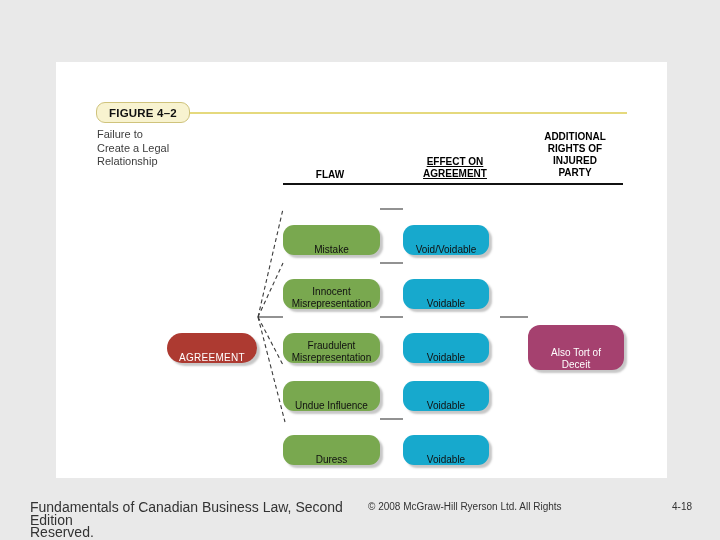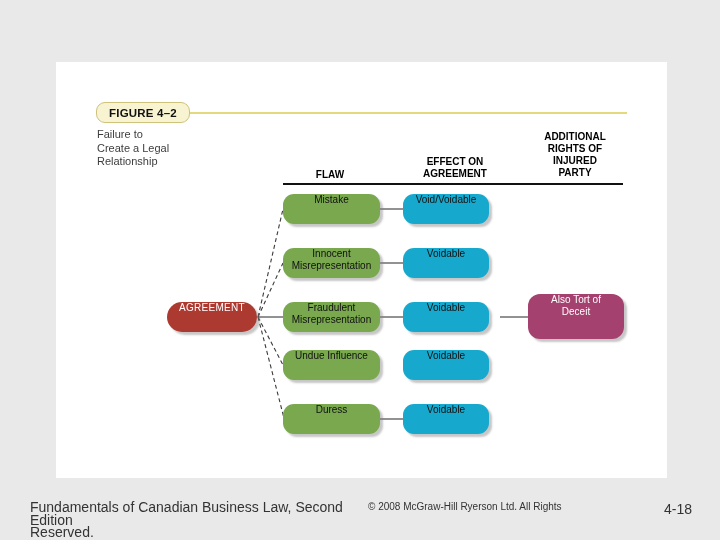--- a/index.html
+++ b/index.html
@@ -18,42 +18,43 @@
     background:var(--label-bg);border:1px solid var(--label-border);border-radius:9px;
     display:flex;align-items:center;justify-content:center;
     font-weight:bold;font-size:11.5px;letter-spacing:.2px;color:#111;
   }
   .yellow-rule{position:absolute;left:134px;top:50px;width:437px;height:2px;background:var(--rule-yellow);}
   .caption{position:absolute;left:41px;top:66px;font-size:11px;line-height:13.5px;color:#3d3d3d;}
   .caption span{display:block;}
   .col-header{position:absolute;font-weight:bold;font-size:10px;line-height:12px;text-align:center;color:#000;}
   .col-header span{display:block;}
   .hdr-flaw{left:244px;top:107px;width:60px;}
-  .hdr-effect{left:339px;top:94px;width:120px;}
+  .hdr-effect{left:339px;top:94px;width:120px;text-decoration:underline;}
   .hdr-rights{left:459px;top:69px;width:120px;}
   .header-rule{position:absolute;left:227px;top:121px;width:340px;height:2px;background:#111;}
   .node{
-    position:absolute;display:flex;align-items:flex-start;justify-content:center;text-align:center;
+    position:absolute;display:flex;align-items:flex-end;justify-content:center;text-align:center;
     font-size:10px;line-height:11.5px;border-radius:11px;
     box-shadow:3px 3px 2px rgba(130,130,130,.45);
+    margin-top:31px;
   }
   .flaw-box{left:227px;width:97px;height:30px;background:var(--flaw-box);color:#101010;padding:0 4px;}
   .effect-box{left:347px;width:86px;height:30px;background:var(--effect-box);color:#101010;}
   .agreement-box{
     left:111px;top:240px;width:90px;height:30px;background:var(--agreement-box);
     color:#ffffff;border-radius:15px;font-size:10px;letter-spacing:.3px;
   }
   .rights-box{left:472px;top:232px;width:96px;height:45px;background:var(--rights-box);color:#ffffff;border-radius:12px;}
   .rights-box .inner{width:60px;}
   .r1{top:132px;} .r2{top:186px;} .r3{top:240px;} .r4{top:288px;} .r5{top:342px;}
   .connectors{position:absolute;left:0;top:0;width:611px;height:416px;pointer-events:none;}
   .footer-left{position:absolute;left:30px;top:501px;width:320px;font-size:14px;line-height:12.5px;color:#333;}
   .footer-left span{display:block;}
   .footer-center{position:absolute;left:368px;top:501px;width:240px;font-size:10px;color:#333;}
-  .footer-page{position:absolute;left:650px;top:501px;width:42px;font-size:14px;text-align:right;color:#333;}
+  .footer-page{position:absolute;left:650px;top:501px;width:42px;font-size:10px;text-align:right;color:#333;}
 </style>
 </head>
 <body>
 
 <div class="slide">
 
   <div class="figure-label">
     <span>FIGURE 4–2</span>
   </div>
   <div class="yellow-rule"></div>

